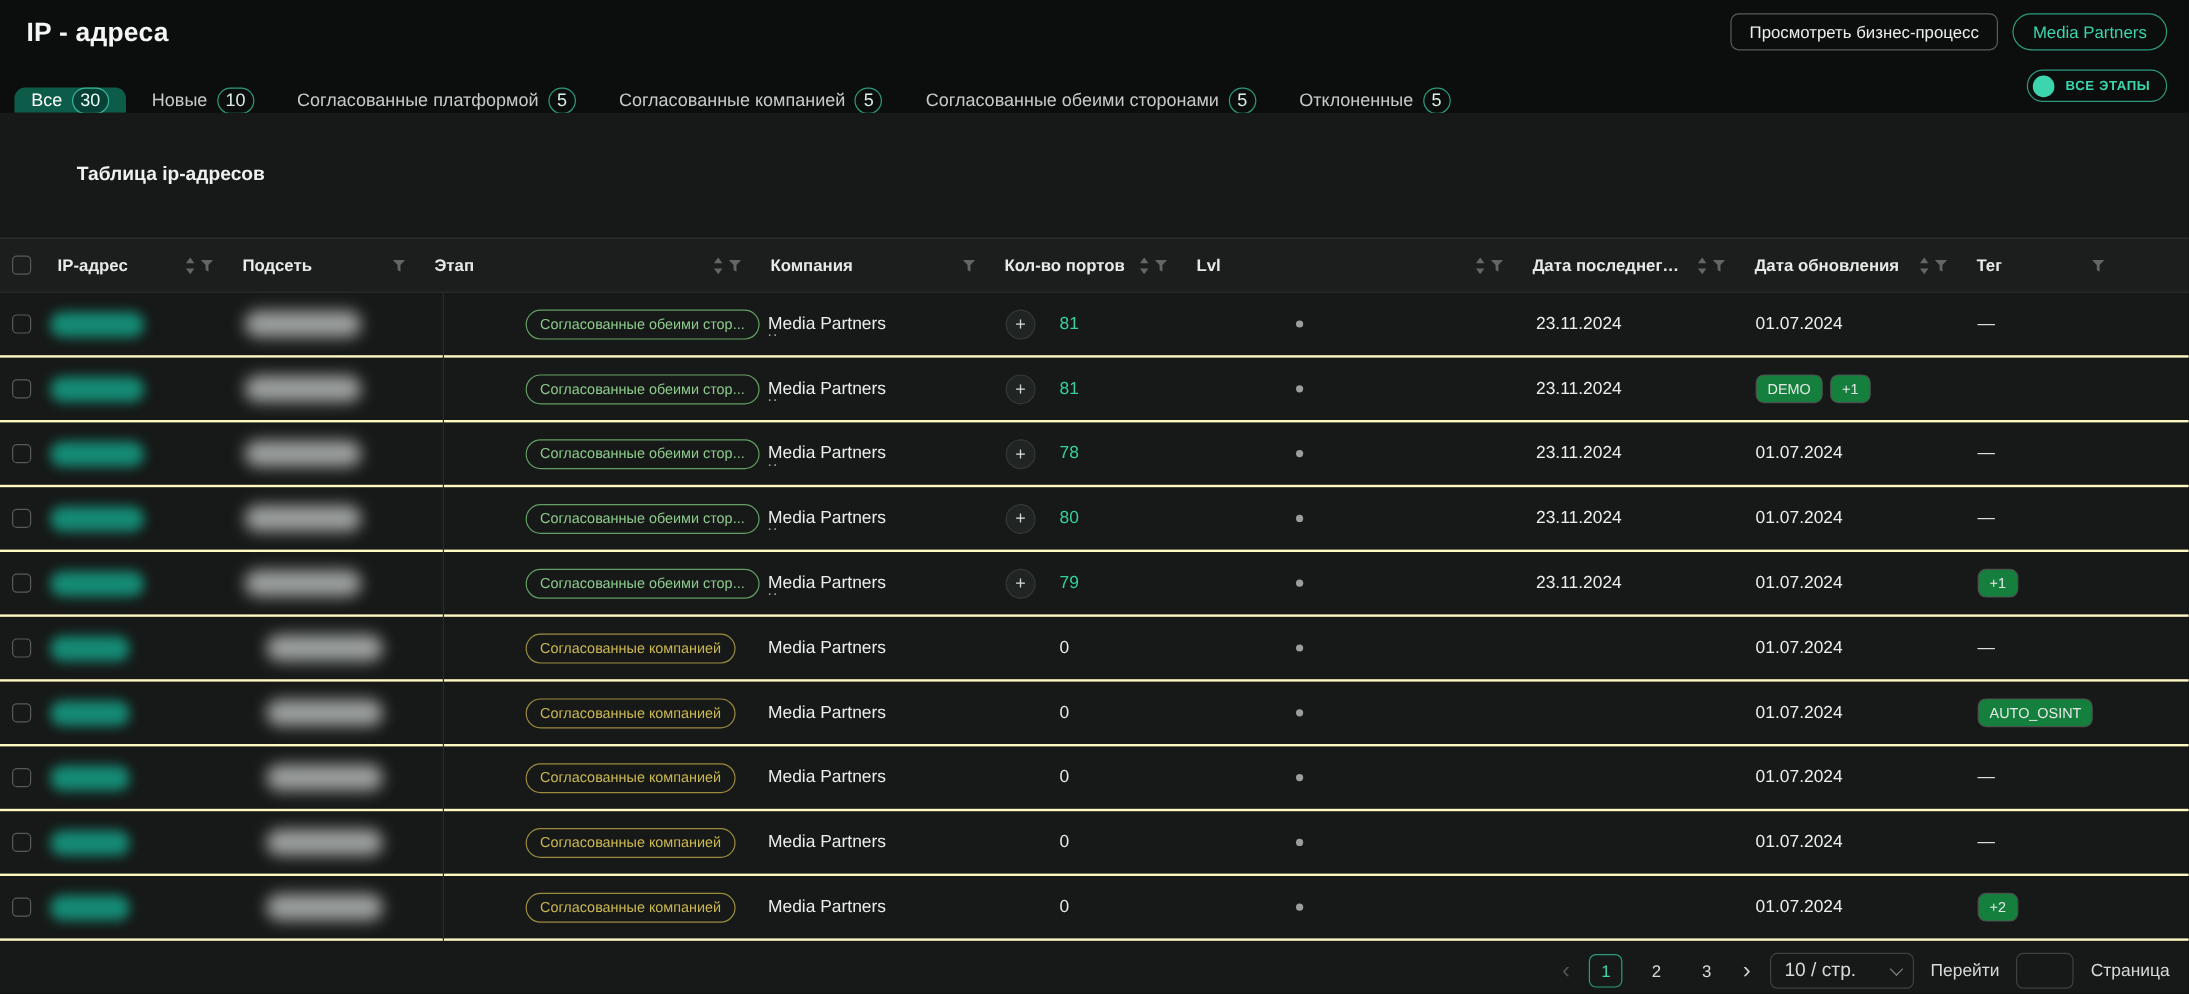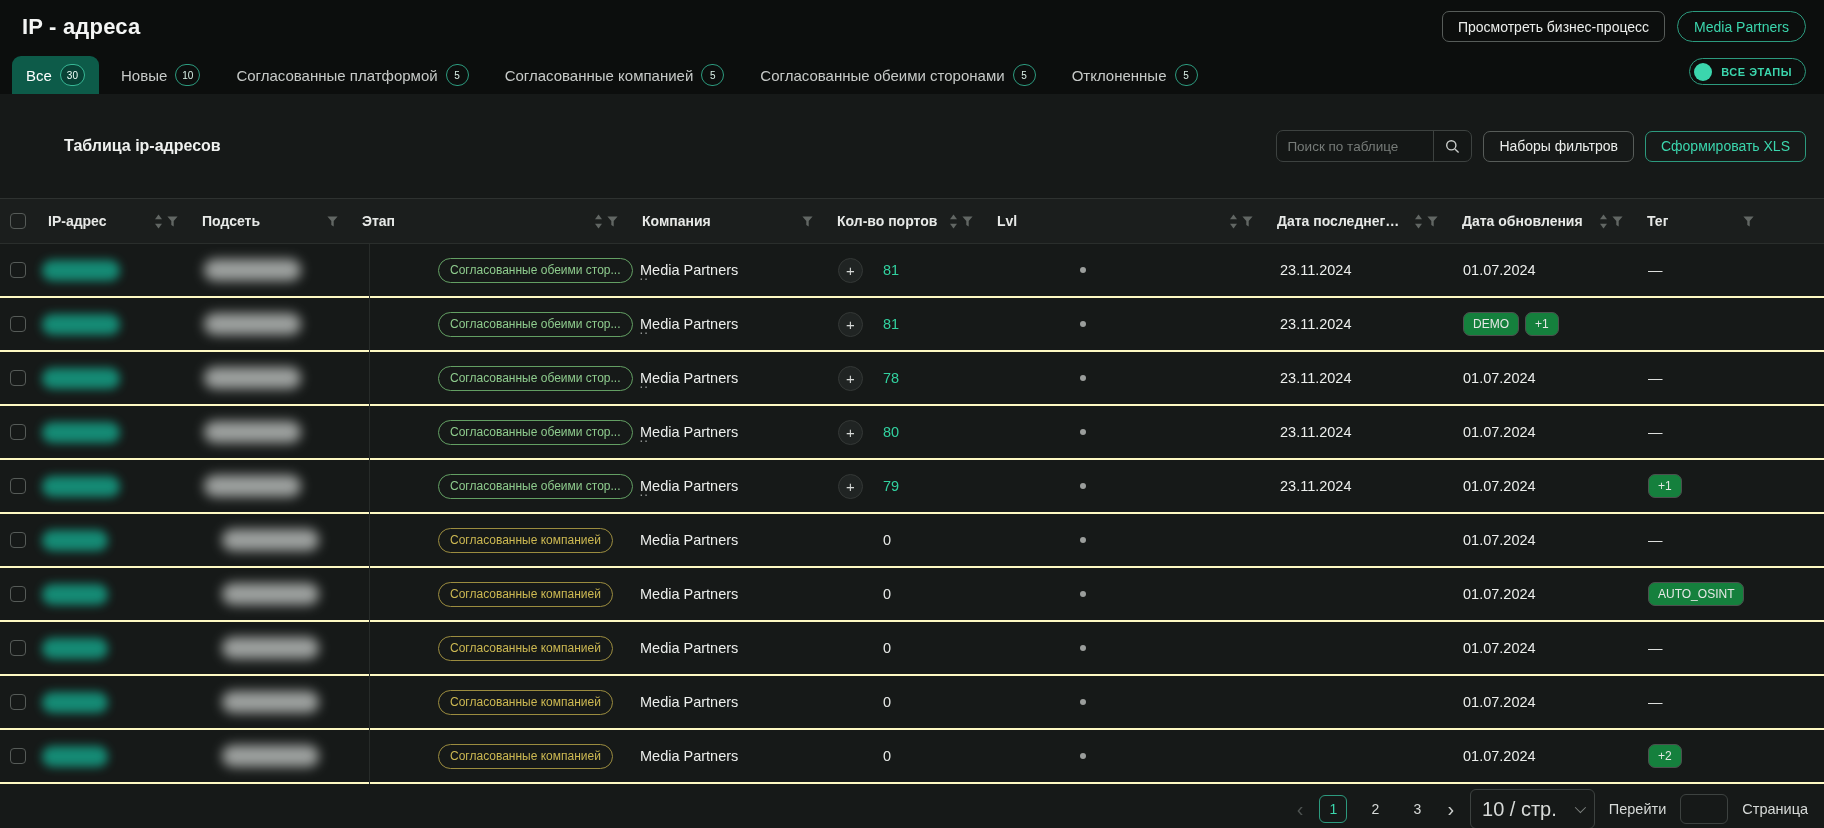--- a/index.html
+++ b/index.html
@@ -15,25 +15,25 @@
   .topbar-actions { display:flex; gap:12px; align-items:center; }
   .btn { display:inline-flex; align-items:center; justify-content:center; height:31px; padding:0 15px;
          background:transparent; border:1px solid #575c59; border-radius:7px; color:#eceeec; font-size:14px;
          font-family:inherit; cursor:pointer; white-space:nowrap; }
   .btn.accent { border-color:var(--accent-dim,#2c9a7e); color:var(--accent,#3bd6ad); }
   .pill-company { display:inline-flex; align-items:center; height:31px; padding:0 16px; border:1px solid var(--accent-dim,#2c9a7e);
          border-radius:16px; color:var(--accent,#3bd6ad); font-size:14px; background:transparent; cursor:pointer; }
   
   .tabbar { height:47px; display:flex; align-items:flex-end; justify-content:space-between; padding:0 18px 0 12px; }
   .tabs { display:flex; align-items:flex-end; gap:8px; }
-  .tab { display:flex; align-items:center; gap:8px; height:38px; padding:0 14px; border-radius:9px 9px 0 0;
+  .tab { display:flex; align-items:center; gap:8px; height:21px; padding:0 14px; border-radius:9px 9px 0 0;
          color:#c7cac8; font-size:15px; cursor:pointer; }
   .tab.active { background:var(--tab-active,#0d5b49); color:#ffffff; }
   .tab-count { display:inline-flex; align-items:center; justify-content:center; min-width:23px; height:22px;
-         padding:0 6px; border:1px solid var(--accent-dim,#2c9a7e); border-radius:11px; font-size:10px; color:#d9efe6; }
+         padding:0 6px; border:1px solid var(--accent-dim,#2c9a7e); border-radius:11px; font-size:15px; color:#d9efe6; }
   .tab.active .tab-count { background:rgba(6,46,38,.55); border-color:#37b795; color:#f0fffa; }
   .toggle { display:flex; align-items:center; gap:9px; height:27px; padding:3px 13px 3px 4px; margin-bottom:9px;
          border:1px solid var(--accent-dim,#2c9a7e); border-radius:14px; background:transparent; cursor:pointer; }
   .toggle-knob { width:18px; height:18px; border-radius:50%; background:var(--accent,#3bd6ad); }
   .toggle-label { font-size:11px; font-weight:700; letter-spacing:.5px; color:var(--accent,#3bd6ad); }
   
   .panel { height:734px; background:var(--panel,#161918); position:relative; }
   .panel-head { height:104px; display:flex; align-items:center; justify-content:space-between; padding:0 18px 0 22px; }
   .table-title { font-size:16px; font-weight:700; color:#eff1ef;margin-left:42px; }
   .panel-tools { display:flex; align-items:center; gap:11px; }
@@ -87,22 +87,22 @@
           background:#15803d; color:#e6e8e6; font-size:12px; white-space:nowrap; }
   .dash { color:#dcdedc; }
   
   .pager { height:50px; display:flex; align-items:center; justify-content:flex-end; gap:14px; padding-right:16px; }
   .pg-arrow { background:none; border:0; font-size:20px; line-height:1; cursor:pointer; font-family:inherit; padding:0 2px; }
   .pg-prev { color:#4f5452; } .pg-next { color:#ced1cf; }
   .pg-pages { display:flex; align-items:center; gap:14px; }
   .pg-num { width:28px; height:28px; display:inline-flex; align-items:center; justify-content:center; background:none;
             border:1px solid transparent; color:#d7dad8; font-size:14px; cursor:pointer; font-family:inherit; border-radius:6px; }
   .pg-num.active { border-color:var(--accent-dim,#2c9a7e); color:var(--accent,#3bd6ad); }
-  .pg-size { height:40px; display:flex; align-items:center; gap:18px; padding:0 11px; border:1px solid #3d4240;
-             border-radius:6px; color:#d7dad8; font-size:20px; cursor:pointer; }
+  .pg-size { height:30px; display:flex; align-items:center; gap:28px; padding:0 11px; border:1px solid #3d4240;
+             border-radius:6px; color:#d7dad8; font-size:16px; cursor:pointer; }
   .caret-down { width:8px; height:8px; border-right:1.5px solid #7c807e; border-bottom:1.5px solid #7c807e;
              transform:rotate(45deg) translateY(-2px); }
   .pg-goto { color:#d7dad8; font-size:14.5px; }
   .pg-input { width:48px; height:30px; border:1px solid #3d4240; border-radius:6px; background:transparent; color:#eceeec;
              font-size:14px; padding:0 8px; outline:0; font-family:inherit; }
 </style>
 </head>
 <body>
 
 <div class="topbar">
@@ -147,33 +147,20 @@
 </div>
   <button class="toggle">
     <span class="toggle-knob"></span>
     <span class="toggle-label">ВСЕ ЭТАПЫ</span>
   </button>
 </div>
 
 <div class="panel">
   <div class="panel-head">
     <div class="table-title">Таблица ip-адресов</div>
-    <div class="panel-tools">
-      <div class="search">
-        <input placeholder="Поиск по таблице" style="">
-        <button class="search-btn">
-          <svg width="15" height="15" viewBox="0 0 15 15">
-            <circle cx="6.3" cy="6.3" r="4.6" fill="none" stroke="#c9ccca" stroke-width="1.4"></circle>
-            <line x1="9.9" y1="9.9" x2="13.6" y2="13.6" stroke="#c9ccca" stroke-width="1.4"></line>
-          </svg>
-        </button>
-      </div>
-      <button class="btn">Наборы фильтров</button>
-      <button class="btn accent">Сформировать XLS</button>
-    </div>
   </div>
 
   <div class="thead grid">
     <div class="hcell c-sel">
       <span class="checkbox"></span>
     </div>
 
   <div class="hcell">
     <span class="hlabel">IP-адрес</span>
     <span class="spacer"></span>

